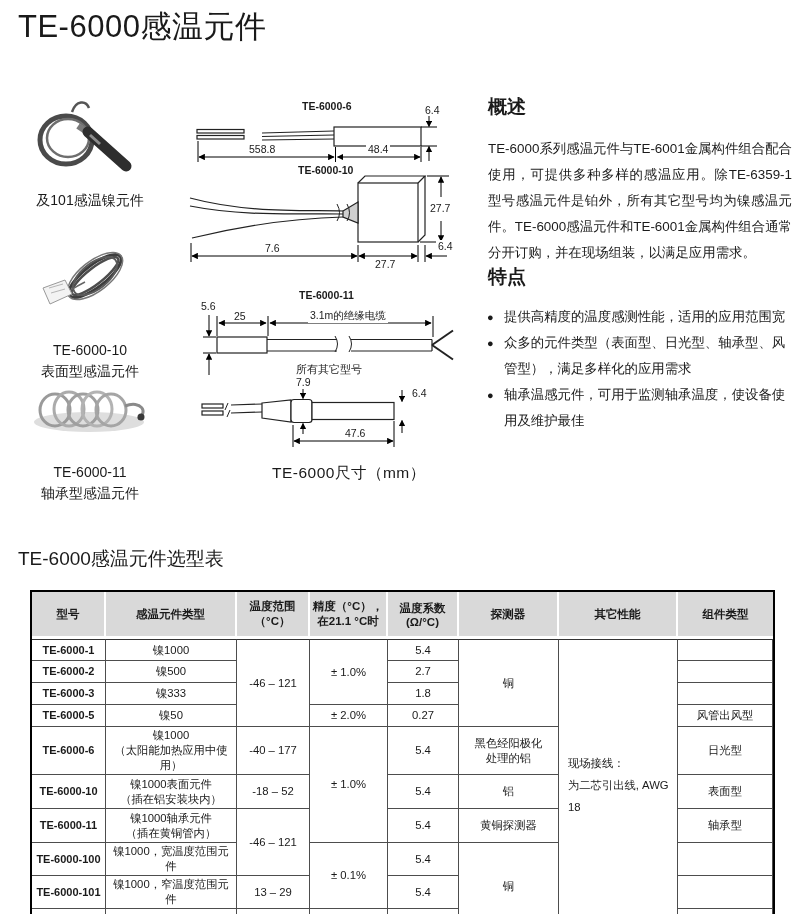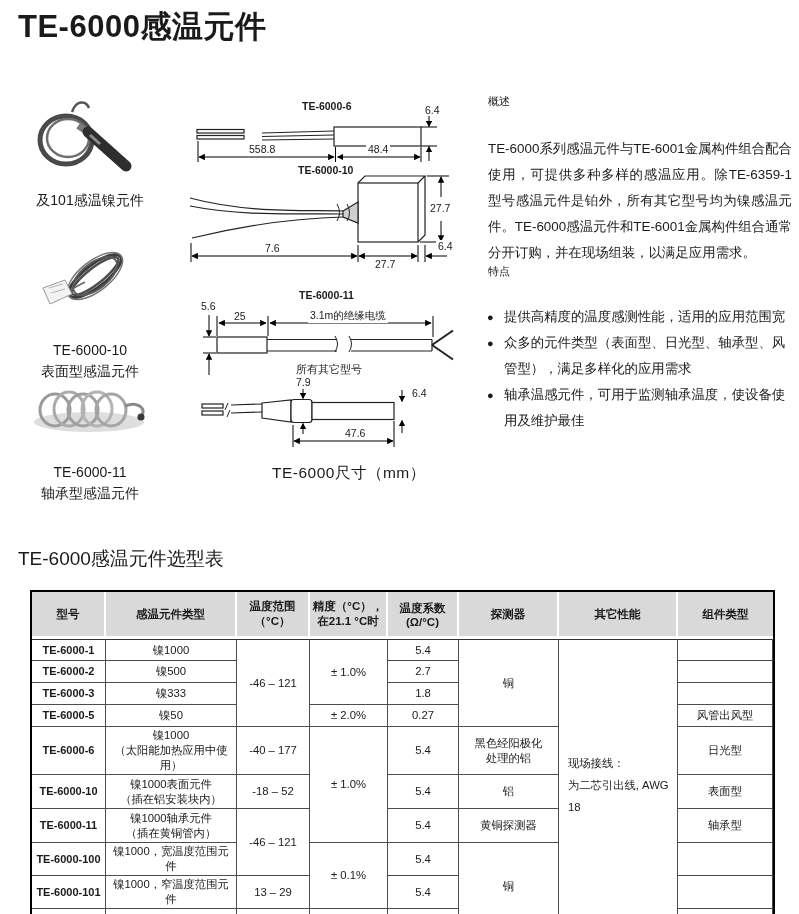--- a/index.html
+++ b/index.html
@@ -1,26 +1,26 @@
 <!DOCTYPE html>
 <html><head>
 <meta charset="utf-8">
 <style>
   html,body{margin:0;padding:0;background:#fff;}
   #page{position:relative;width:799px;height:914px;background:#fff;overflow:hidden;
         font-family:"Liberation Sans","DejaVu Sans",sans-serif;color:#1a1a1a;}
   .abs{position:absolute;}
-  #main-title{left:18px;top:6px;font-size:31px;font-weight:700;letter-spacing:.5px;text-align:center;}
+  #main-title{left:18px;top:6px;font-size:31px;font-weight:400;letter-spacing:.5px;text-align:center;}
   .photo-caption{font-size:14px;line-height:21px;text-align:center;width:170px;left:5px;}
   .diag-label{font-size:10.5px;font-weight:bold;background:#fff;padding:0 2px;}
   .dim{font-size:10.5px;background:#fff;padding:0 2px;}
   .dim-sm{font-size:10.5px;background:#fff;padding:0 1px;}
   .note-label{font-size:11px;background:#fff;padding:0 2px;}
   #dims-caption{font-size:15.5px;letter-spacing:.5px;}
-  .sec-head{font-size:11px;font-weight:normal;}
+  .sec-head{font-size:19px;font-weight:bold;}
   #overview-body{width:304px;font-size:13.4px;line-height:26px;text-align:justify;}
   #features-list{width:308px;margin:0;padding:0;list-style:none;font-size:13.4px;line-height:26px;}
   #features-list li{position:relative;padding-left:17px;margin:0;}
   #features-list li::before{content:"●";position:absolute;left:0;top:0;font-size:11px;}
   #table-title{left:18px;top:546px;font-size:19px;font-weight:500;}
   #sel-table{border-collapse:separate;border-spacing:0;border:2.5px solid #000;
              table-layout:fixed;width:741px;}
   #sel-table th{background:#d9d9d9;font-weight:bold;font-size:11.5px;
                 border-right:2px solid #fff;border-bottom:3px solid #fff;
                 white-space:pre-line;padding:2px;vertical-align:middle;}

